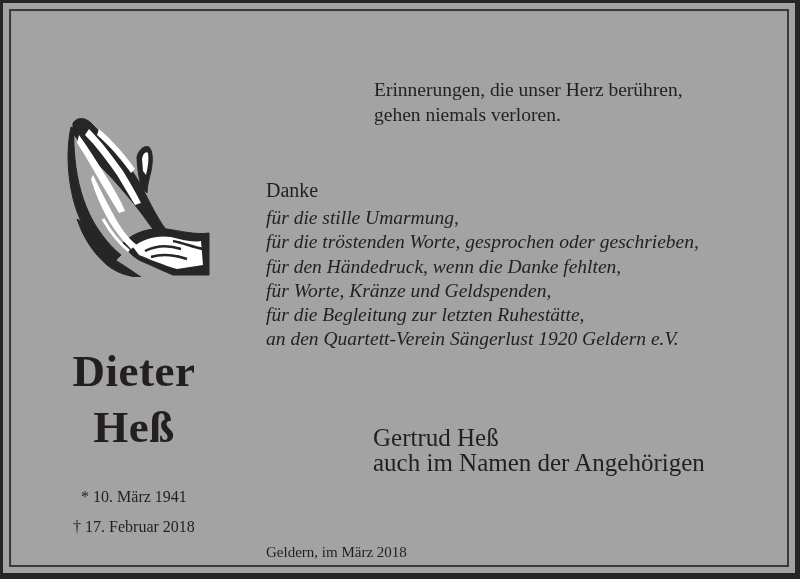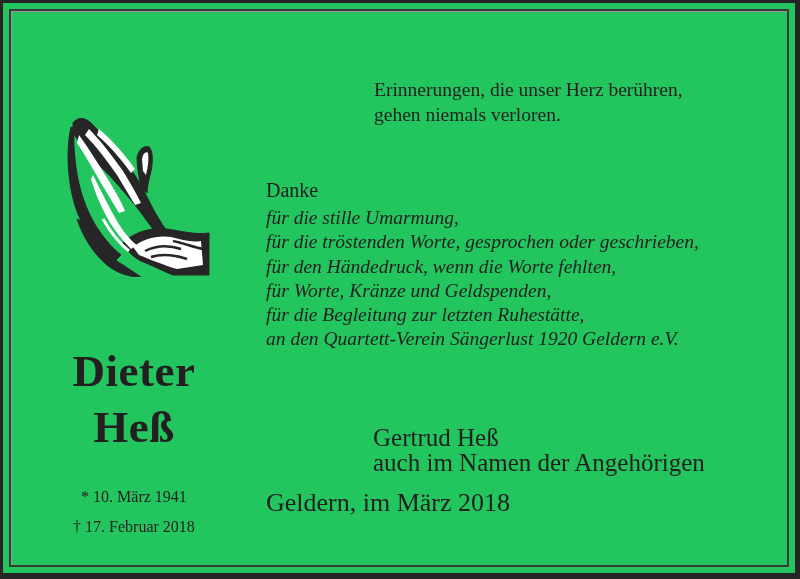--- a/index.html
+++ b/index.html
@@ -10,21 +10,21 @@
     color: #231f20;
   }
   .page {
     position: relative;
     width: 800px; height: 579px;
     box-sizing: border-box;
     border-top: 3px solid #262626;
     border-left: 3px solid #262626;
     border-right: 5px solid #262626;
     border-bottom: 6px solid #262626;
-    background: #22c55e;
+    background: #a3a3a3;
   }
   .inner-frame {
     position: absolute;
     left: 6px; top: 6px; right: 6px; bottom: 6px;
     border: 2px solid #3a3a3a;
     box-shadow: inset 1px 1px 0 #9a9a9a;
     box-sizing: border-box;
   }
   .abs { position: absolute; white-space: nowrap; }
   .hands {
@@ -49,22 +49,22 @@
   .danke-lines {
     position: absolute; left: 263px; top: 203px;
     font-size: 19.5px; line-height: 24.3px; font-style: italic;
   }
   .danke-lines div { white-space: nowrap; }
   .signature {
     position: absolute; left: 370px; top: 422px;
     font-size: 25px; line-height: 25px;
   }
   .place-date {
-    position: absolute; left: 263px; top: 487px;
-    font-size: 26px; line-height: 25px;
+    position: absolute; left: 263px; top: 537px;
+    font-size: 15px; line-height: 25px;
   }
 </style>
 </head>
 <body>
 
 <div class="page">
   <div class="inner-frame"></div>
 
   <div class="quote abs">
     <div>Erinnerungen, die unser Herz berühren,</div>
@@ -102,21 +102,21 @@
   <div class="name abs" style="top:340px;">Dieter</div>
 
   <div class="dates abs" style="top:479px;">* 10. März 1941</div>
   <div class="dates abs" style="top:509px;">† 17. Februar 2018</div>
 
   <div class="danke-title abs">Danke</div>
 
   <div class="danke-lines abs">
     <div>für die stille Umarmung,</div>
     <div>für die tröstenden Worte, gesprochen oder geschrieben,</div>
-    <div>für den Händedruck, wenn die Worte fehlten,</div>
+    <div>für den Händedruck, wenn die Danke fehlten,</div>
     <div>für Worte, Kränze und Geldspenden,</div>
     <div>für die Begleitung zur letzten Ruhestätte,</div>
     <div>an den Quartett-Verein Sängerlust 1920 Geldern e.V.</div>
   </div>
 
   <div class="signature abs">
     <div>Gertrud Heß</div>
     <div>auch im Namen der Angehörigen</div>
   </div>
 

